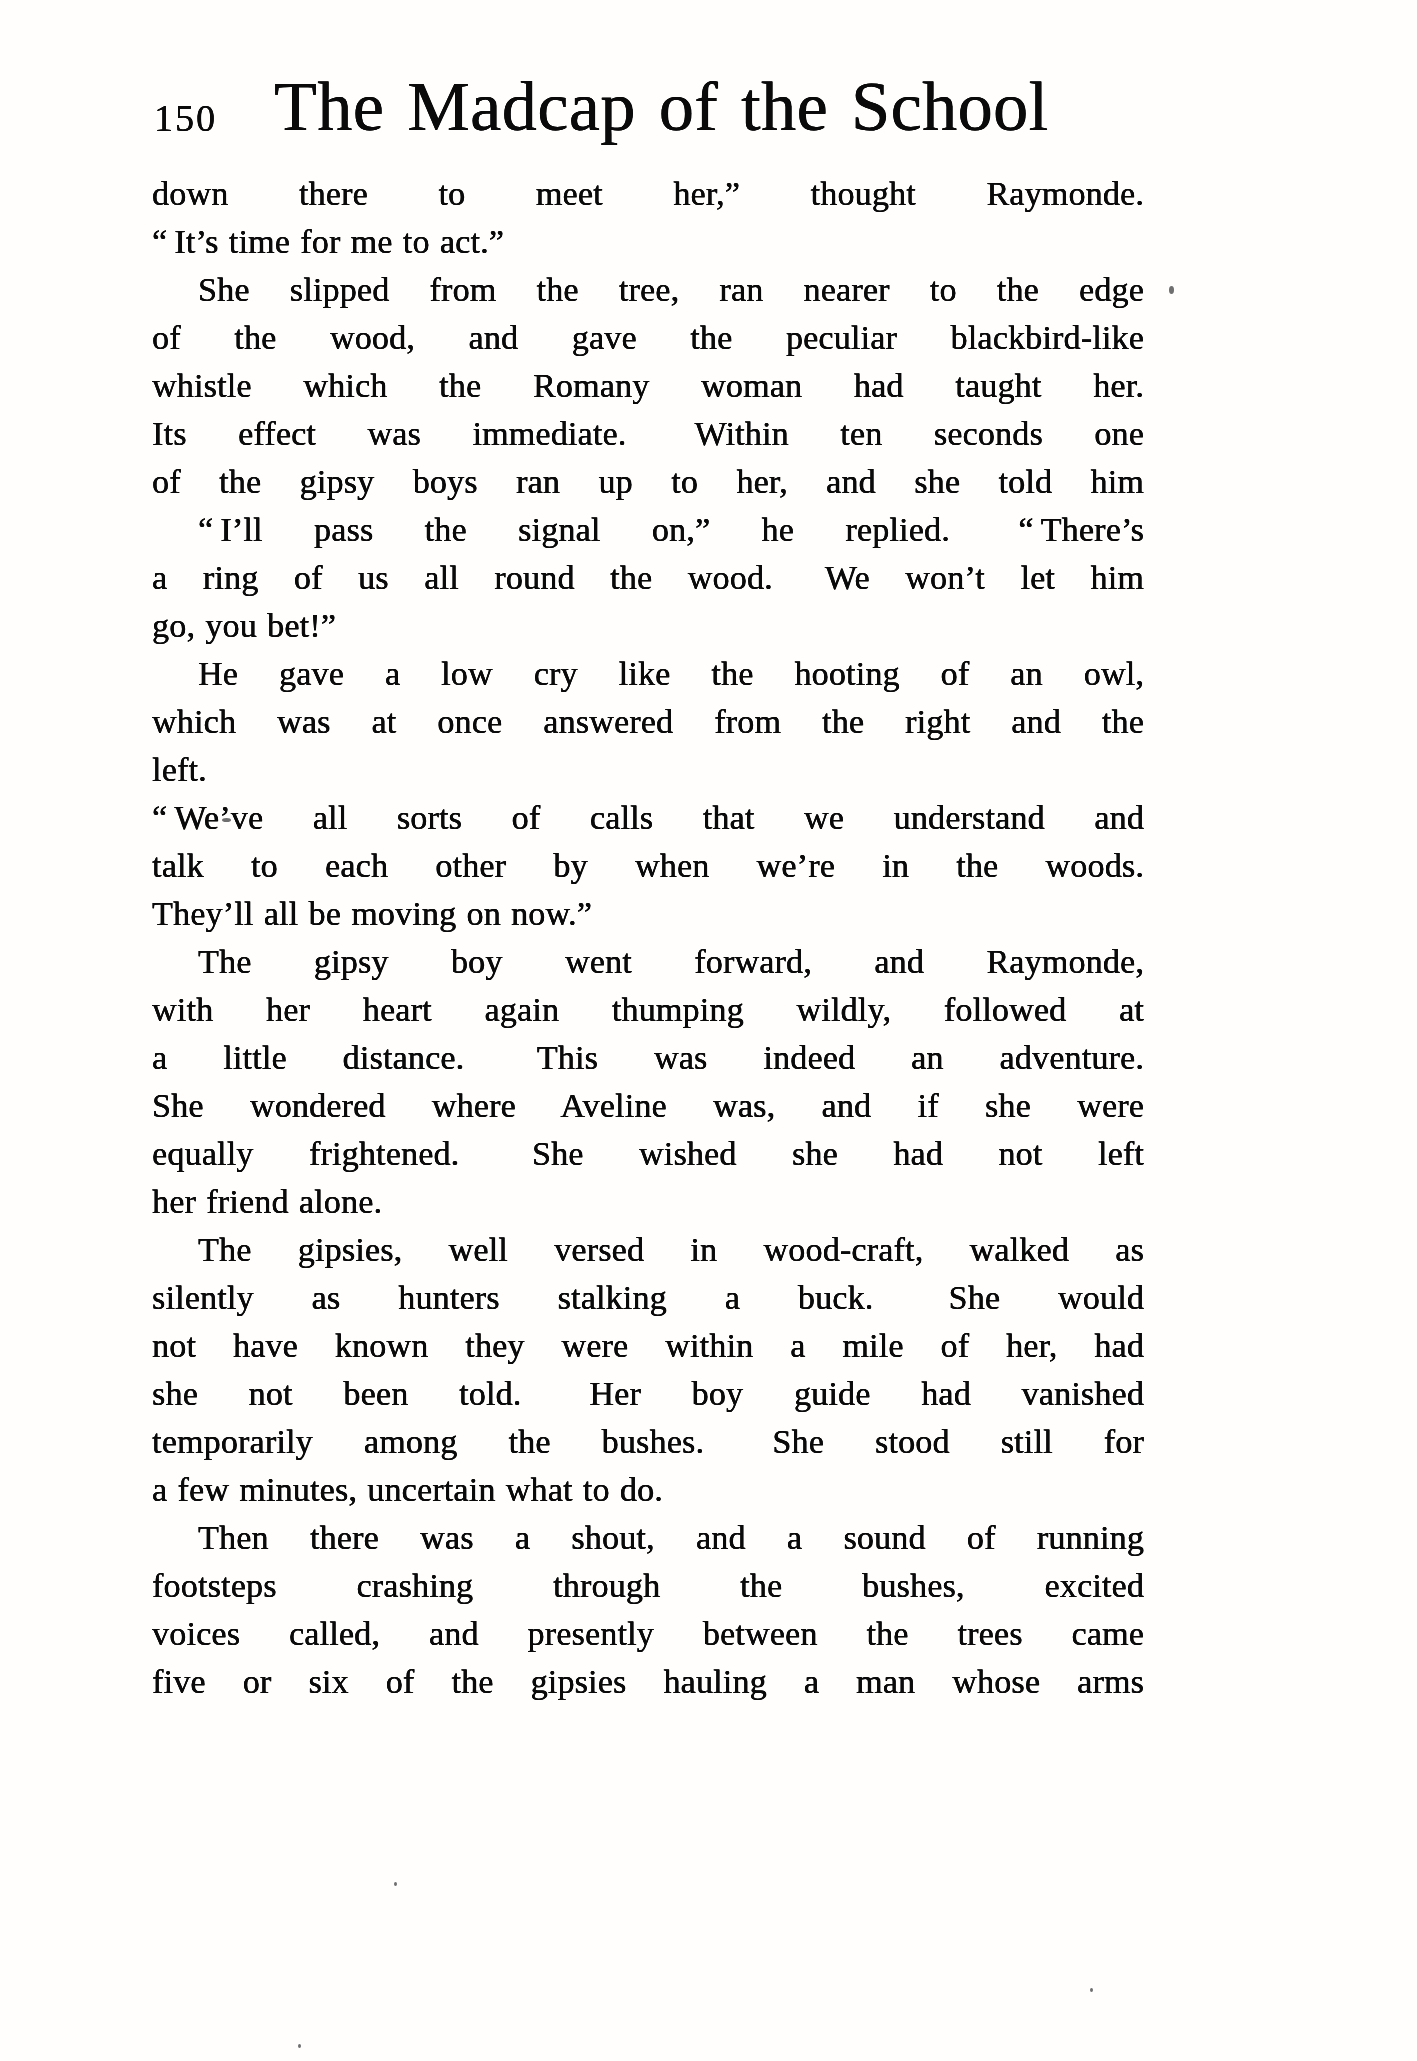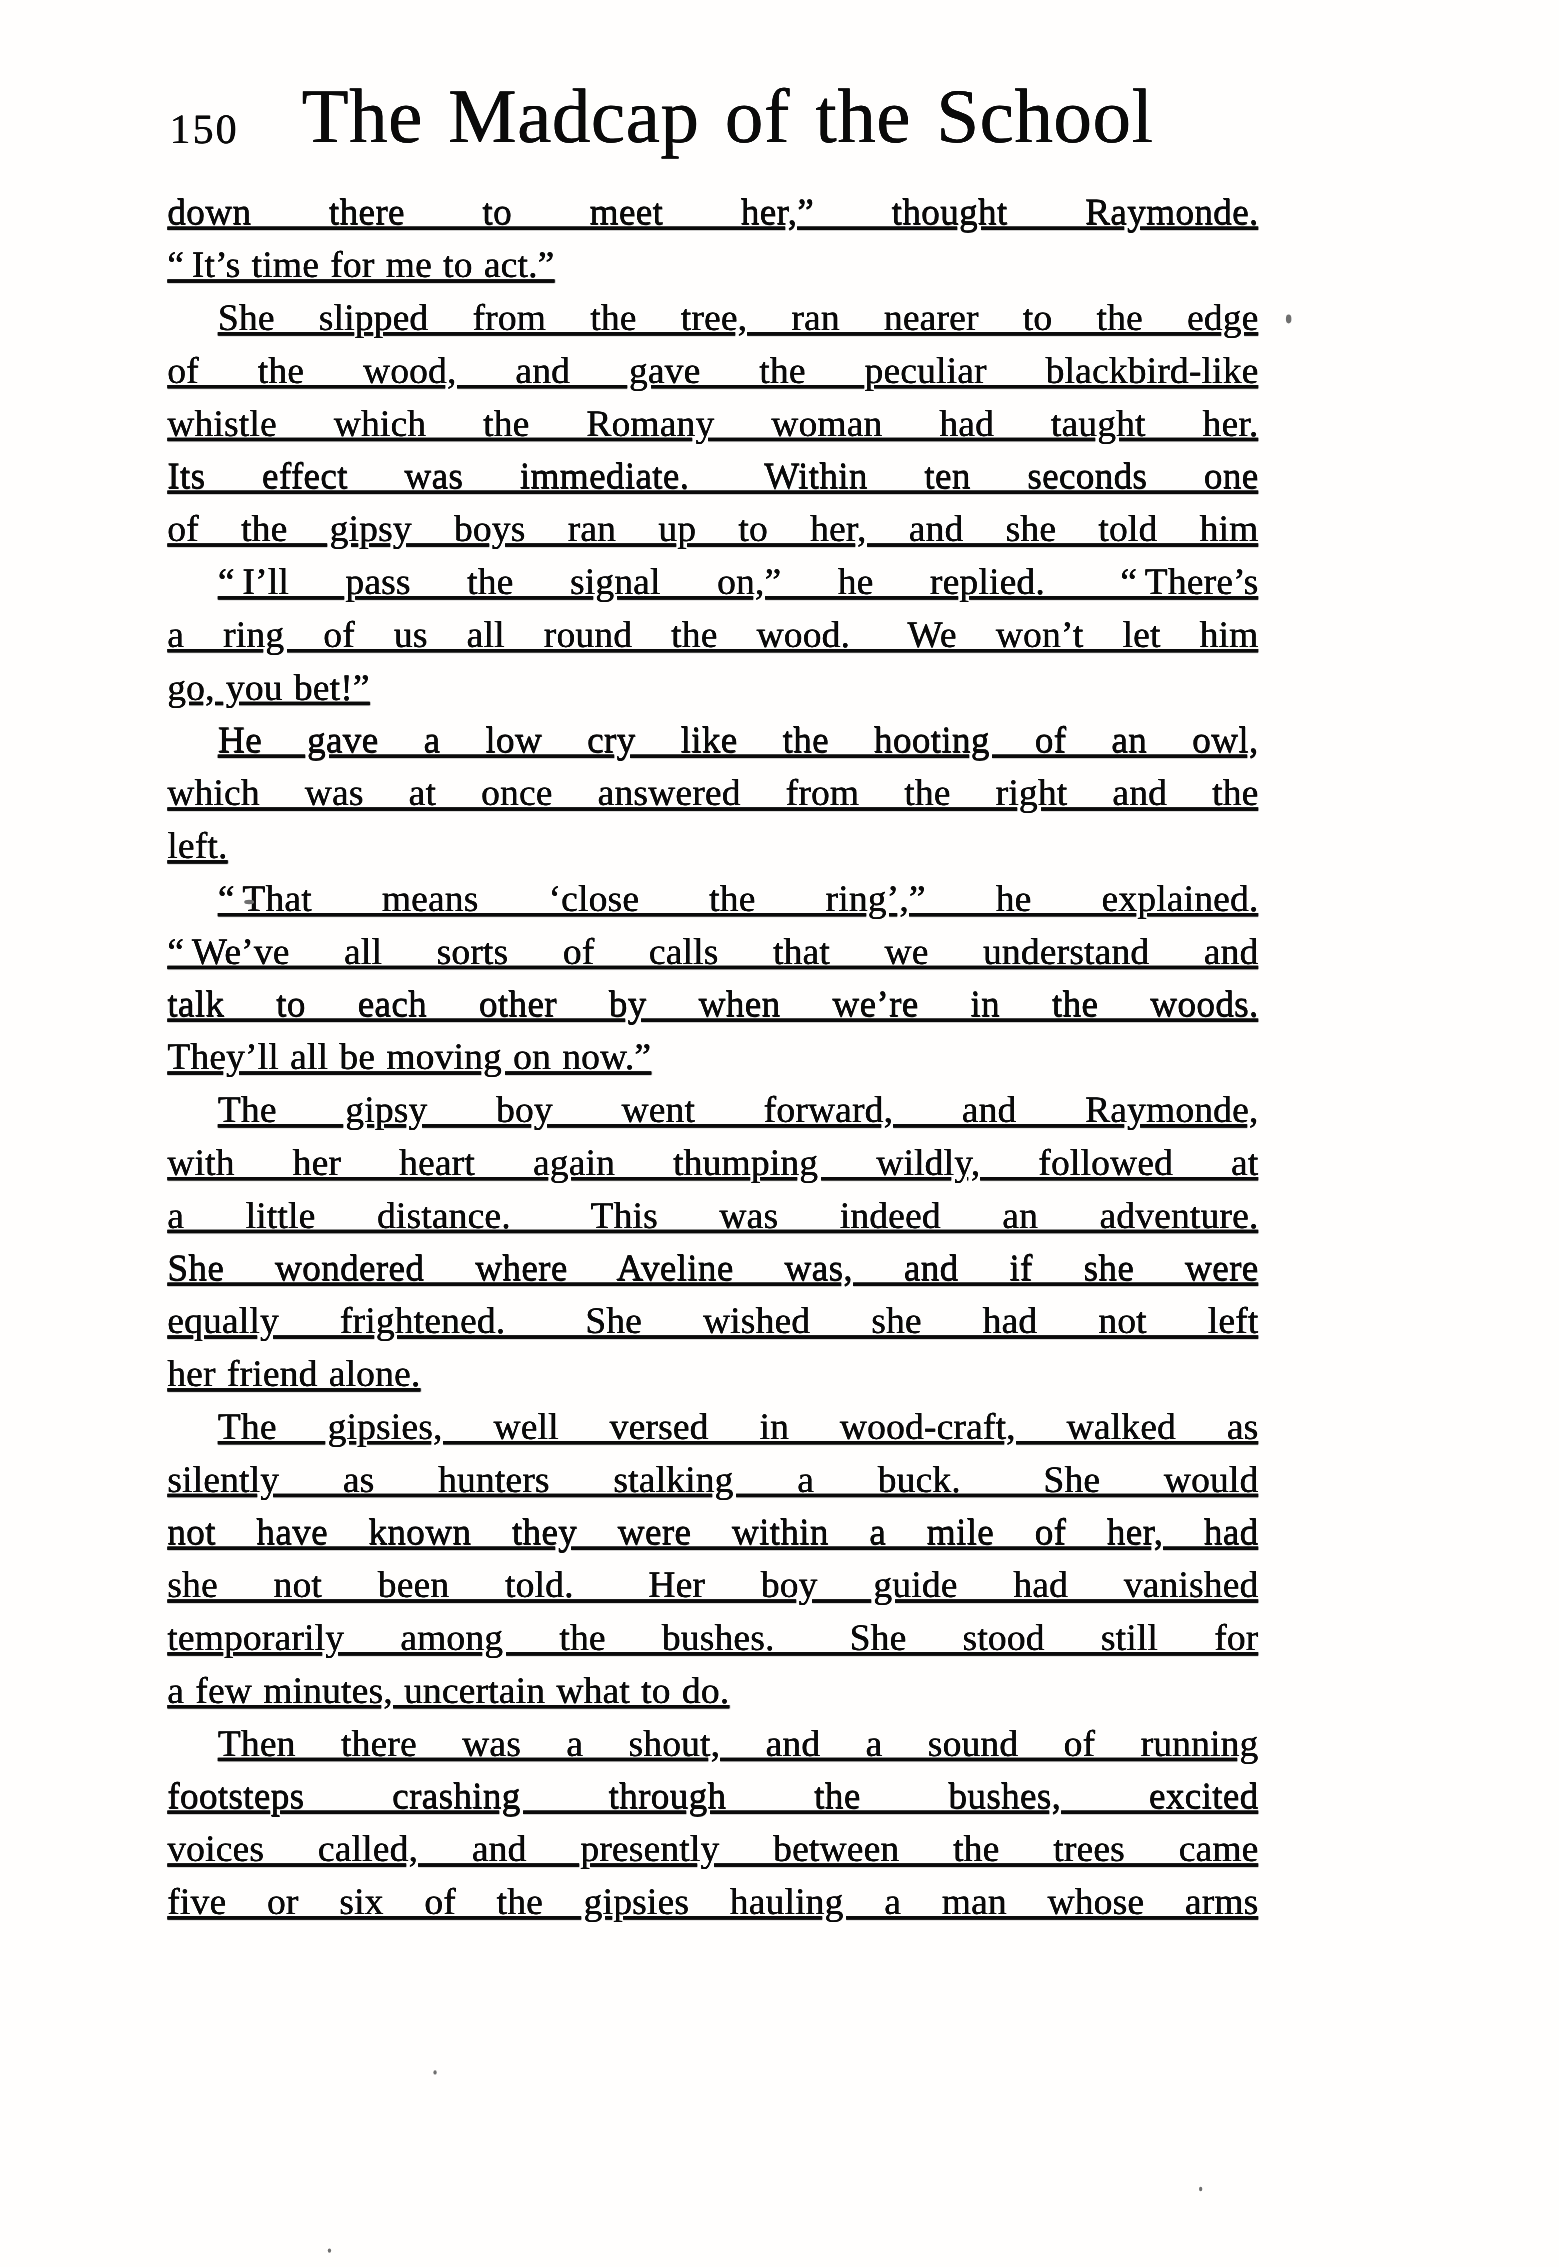--- a/index.html
+++ b/index.html
@@ -32,21 +32,20 @@
     word-spacing: 5px;
     letter-spacing: 0.5px;
     white-space: nowrap;
     margin: 0;
     text-align: center;
   }
   .text-block {
     position: absolute;
     left: 152px; top: 170px;
     width: 992px;
-    text-decoration: underline;
   }
   .line {
     height: 48px;
     overflow: hidden;
     font-size: 34px;
     line-height: 48px;
     text-align: justify;
     word-spacing: 1.5px;
     letter-spacing: 0.2px;
   }
@@ -82,21 +81,20 @@
       <div class="line j">of the wood, and gave the peculiar blackbird-like</div>
       <div class="line j">whistle which the Romany woman had taught her.</div>
       <div class="line j">Its effect was immediate.  Within ten seconds one</div>
       <div class="line j">of the gipsy boys ran up to her, and she told him</div>
       <div class="line indent j">“ I’ll pass the signal on,” he replied.  “ There’s</div>
       <div class="line j">a ring of us all round the wood.  We won’t let him</div>
       <div class="line">go, you bet!”</div>
       <div class="line indent j">He gave a low cry like the hooting of an owl,</div>
       <div class="line j">which was at once answered from the right and the</div>
       <div class="line">left.</div>
-      <div class="line indent j">“ That means ‘close the ring’,” he explained.</div>
       <div class="line j">“ We’ve all sorts of calls that we understand and</div>
       <div class="line j">talk to each other by when we’re in the woods.</div>
       <div class="line">They’ll all be moving on now.”</div>
       <div class="line indent j">The gipsy boy went forward, and Raymonde,</div>
       <div class="line j">with her heart again thumping wildly, followed at</div>
       <div class="line j">a little distance.  This was indeed an adventure.</div>
       <div class="line j">She wondered where Aveline was, and if she were</div>
       <div class="line j">equally frightened.  She wished she had not left</div>
       <div class="line">her friend alone.</div>
       <div class="line indent j">The gipsies, well versed in wood-craft, walked as</div>

